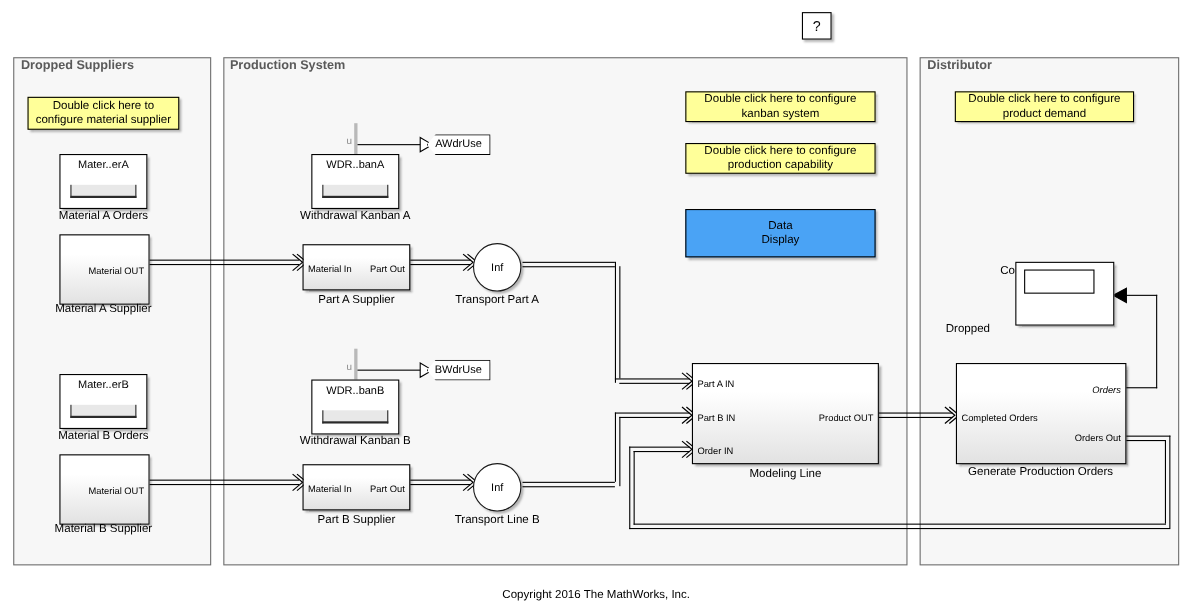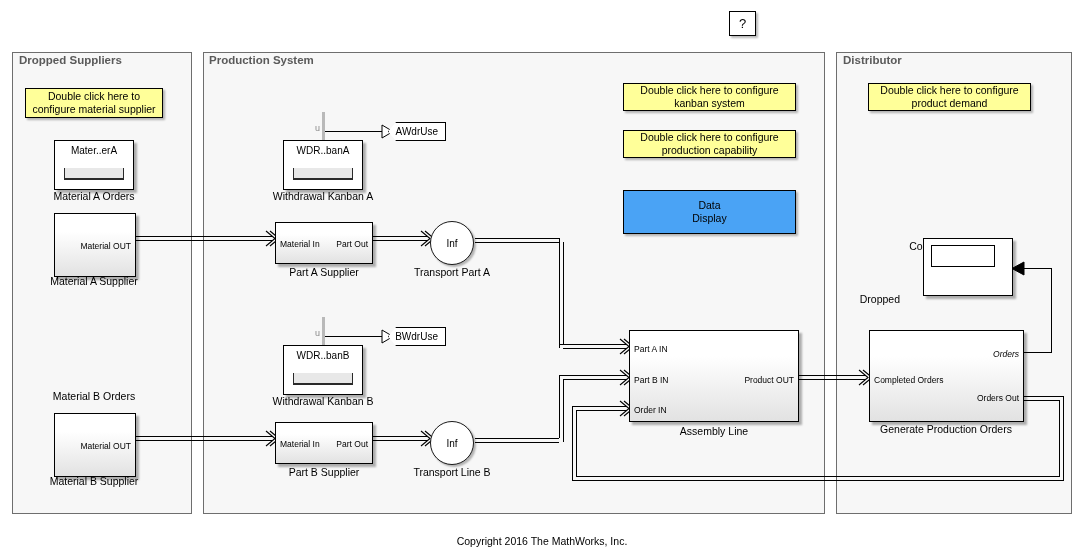--- a/index.html
+++ b/index.html
@@ -272,20 +272,24 @@
     <div class="gen-name">Mater..erA</div>
     <div class="trough"></div>
   </div>
   <div class="caption" style="left:94px;top:190px;">Material A Orders</div>
 
   <div class="blk" style="left:54px;top:213px;width:82px;height:64px;">
     <div class="port r" style="top:27px;">Material OUT</div>
   </div>
   <div class="caption" style="left:94px;top:275px;">Material A Supplier</div>
 
+  <div class="gen" style="left:54px;top:340px;width:80px;height:50px;">
+    <div class="gen-name">Mater..erB</div>
+    <div class="trough"></div>
+  </div>
   <div class="caption" style="left:94px;top:390px;">Material B Orders</div>
 
   <div class="blk" style="left:54px;top:413px;width:82px;height:64px;">
     <div class="port r" style="top:27px;">Material OUT</div>
   </div>
   <div class="caption" style="left:94px;top:475px;">Material B Supplier</div>
 
   <div class="sigline" style="left:322px;top:112px;height:30px;"></div>
   <div class="uLabel" style="left:315px;top:123px;">u</div>
   <div class="w wh" style="left:325px;top:131px;width:62px;height:1.2px;"></div>
@@ -350,21 +354,21 @@
       <span>Display</span>
     </span>
   </div>
 
   <div class="blk" style="left:629px;top:330px;width:170px;height:92px;">
     <div class="port l" style="top:13px;">Part A IN</div>
     <div class="port l" style="top:44px;">Part B IN</div>
     <div class="port l" style="top:74px;">Order IN</div>
     <div class="port r" style="top:44px;">Product OUT</div>
   </div>
-  <div class="caption" style="left:714px;top:425px;">Assembly Line</div>
+  <div class="caption" style="left:714px;top:425px;">Modeling Line</div>
 
   <div class="note" style="left:868px;top:83px;width:163px;height:28px;">
     <span>
       <span>Double click here to configure</span><br>
       <span>product demand</span>
     </span>
   </div>
 
   <div class="sig-label" style="left:904px;top:240px;width:56px;">Completed</div>
   <div class="sig-label" style="left:844px;top:261px;width:56px;margin-top:32px;">Dropped</div>

